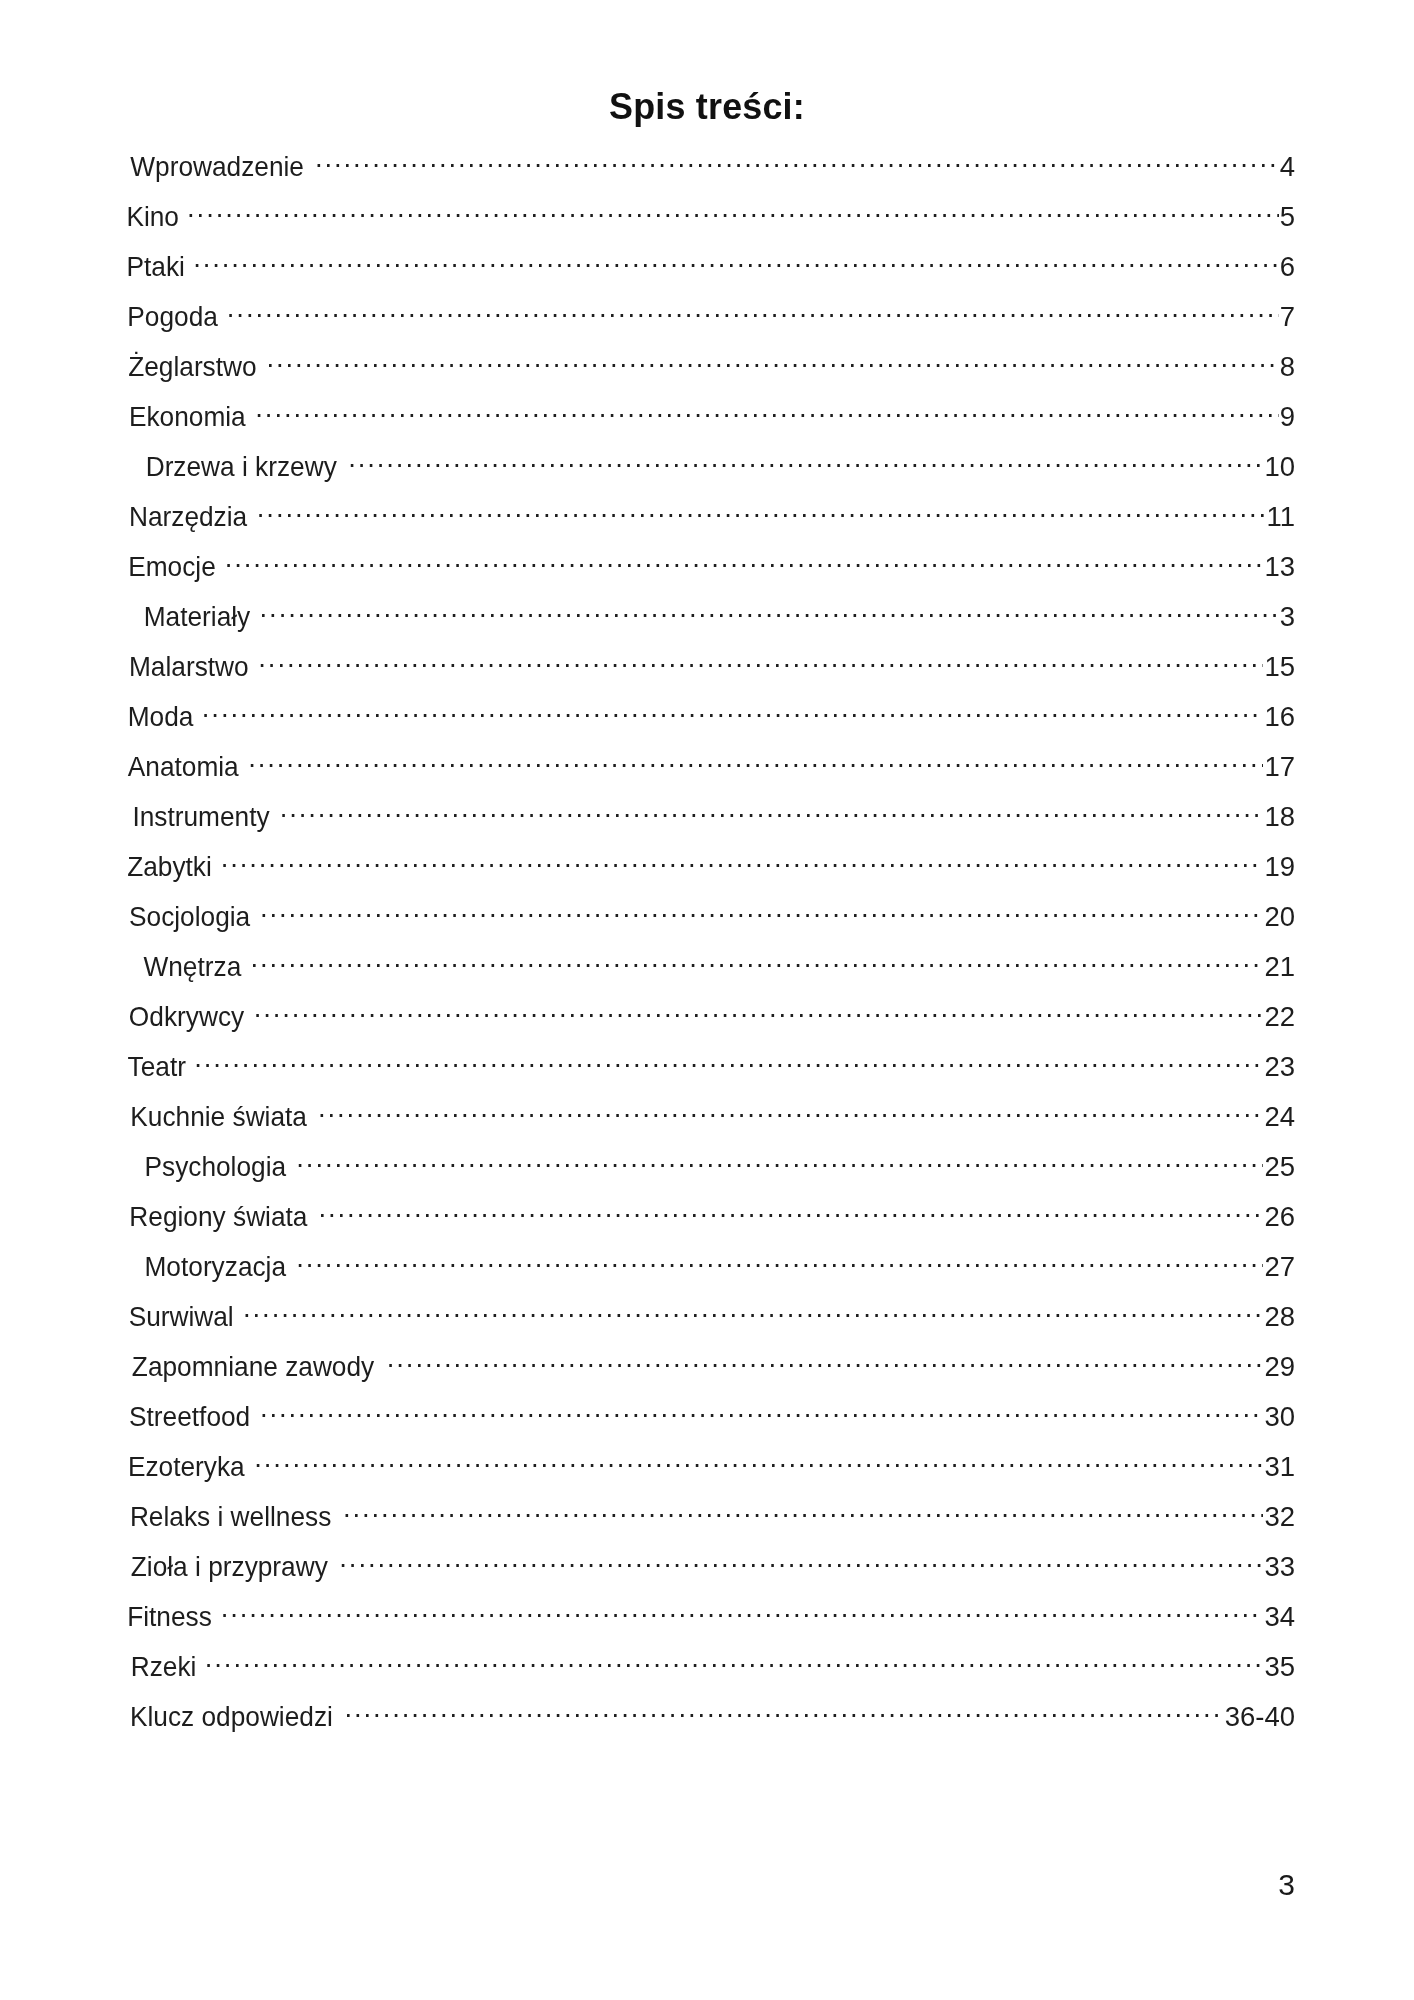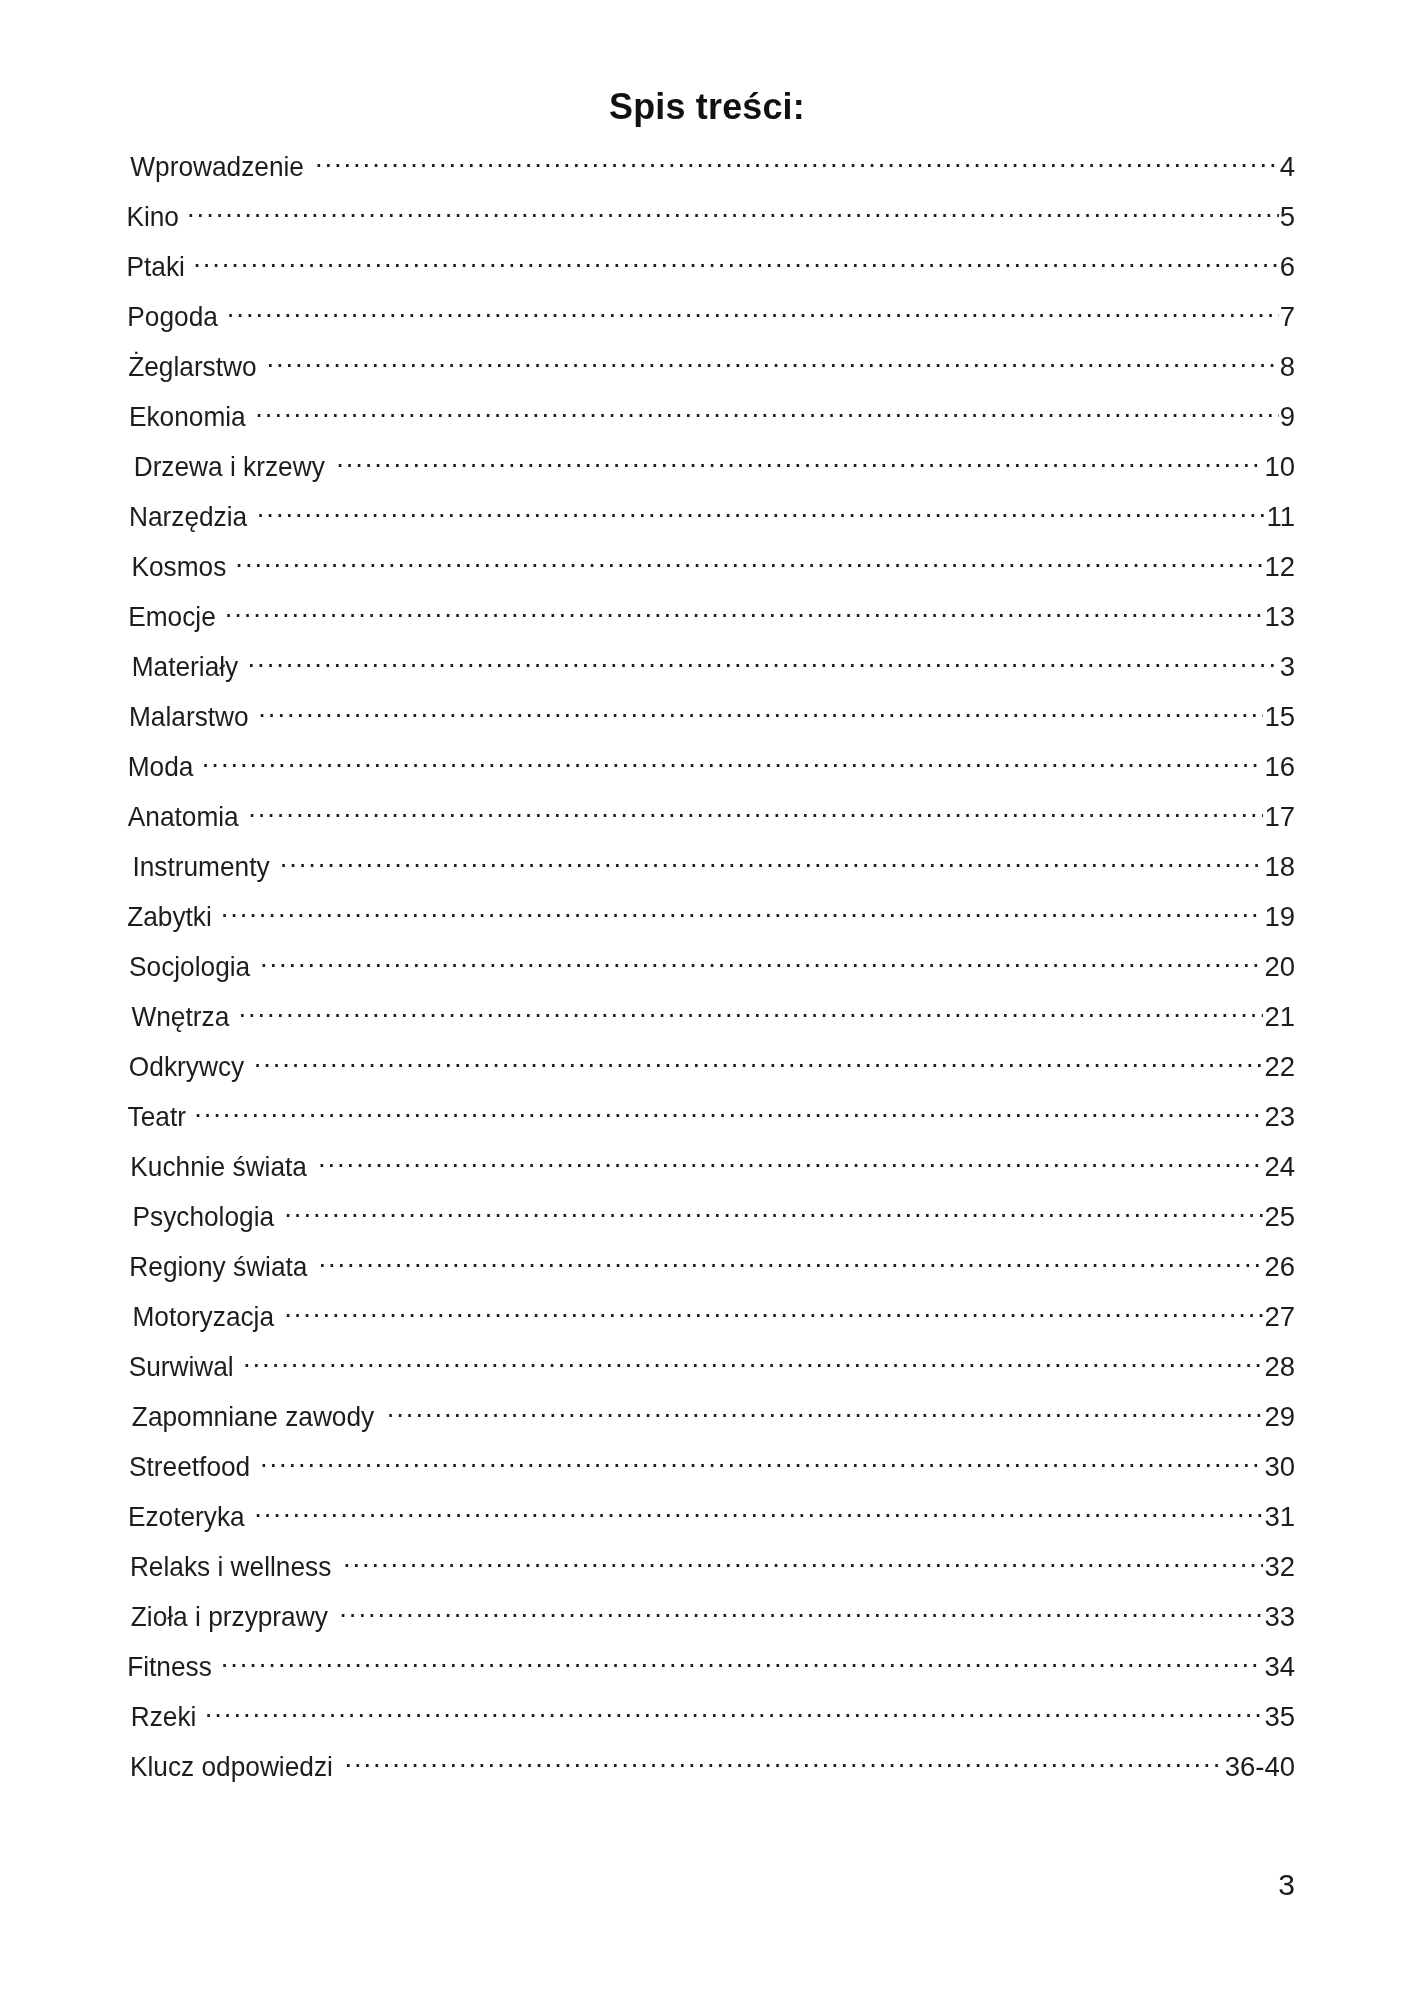--- a/index.html
+++ b/index.html
@@ -82,21 +82,21 @@
 
   .toc-page {
     flex: 0 0 auto;
     text-align: right;
     padding-left: 1px;
   }
 
   
   .ind-0 { margin-left: 4px; }
   .ind-1 { margin-left: 3px; }
-  .ind-2 { margin-left: 7px; }
+  .ind-2 { margin-left: 19px; }
   .ind-3 { margin-left: 7px; }
 
   
   .folio {
     position: absolute;
     right: 119px;
     top: 1868px;
     font-size: 30px;
     color: #1a1a1a;
   }
@@ -142,25 +142,20 @@
       <div class="toc-row ind-2">
         <span class="toc-label">Drzewa i krzewy</span>
         <span class="toc-dots"></span>
         <span class="toc-page">10</span>
       </div>
       <div class="toc-row ind-0">
         <span class="toc-label">Narzędzia</span>
         <span class="toc-dots"></span>
         <span class="toc-page">11</span>
       </div>
-      <div class="toc-row ind-2">
-        <span class="toc-label">Kosmos</span>
-        <span class="toc-dots"></span>
-        <span class="toc-page">12</span>
-      </div>
       <div class="toc-row ind-0">
         <span class="toc-label">Emocje</span>
         <span class="toc-dots"></span>
         <span class="toc-page">13</span>
       </div>
       <div class="toc-row ind-2">
         <span class="toc-label">Materiały</span>
         <span class="toc-dots"></span>
         <span class="toc-page">3</span>
       </div>

